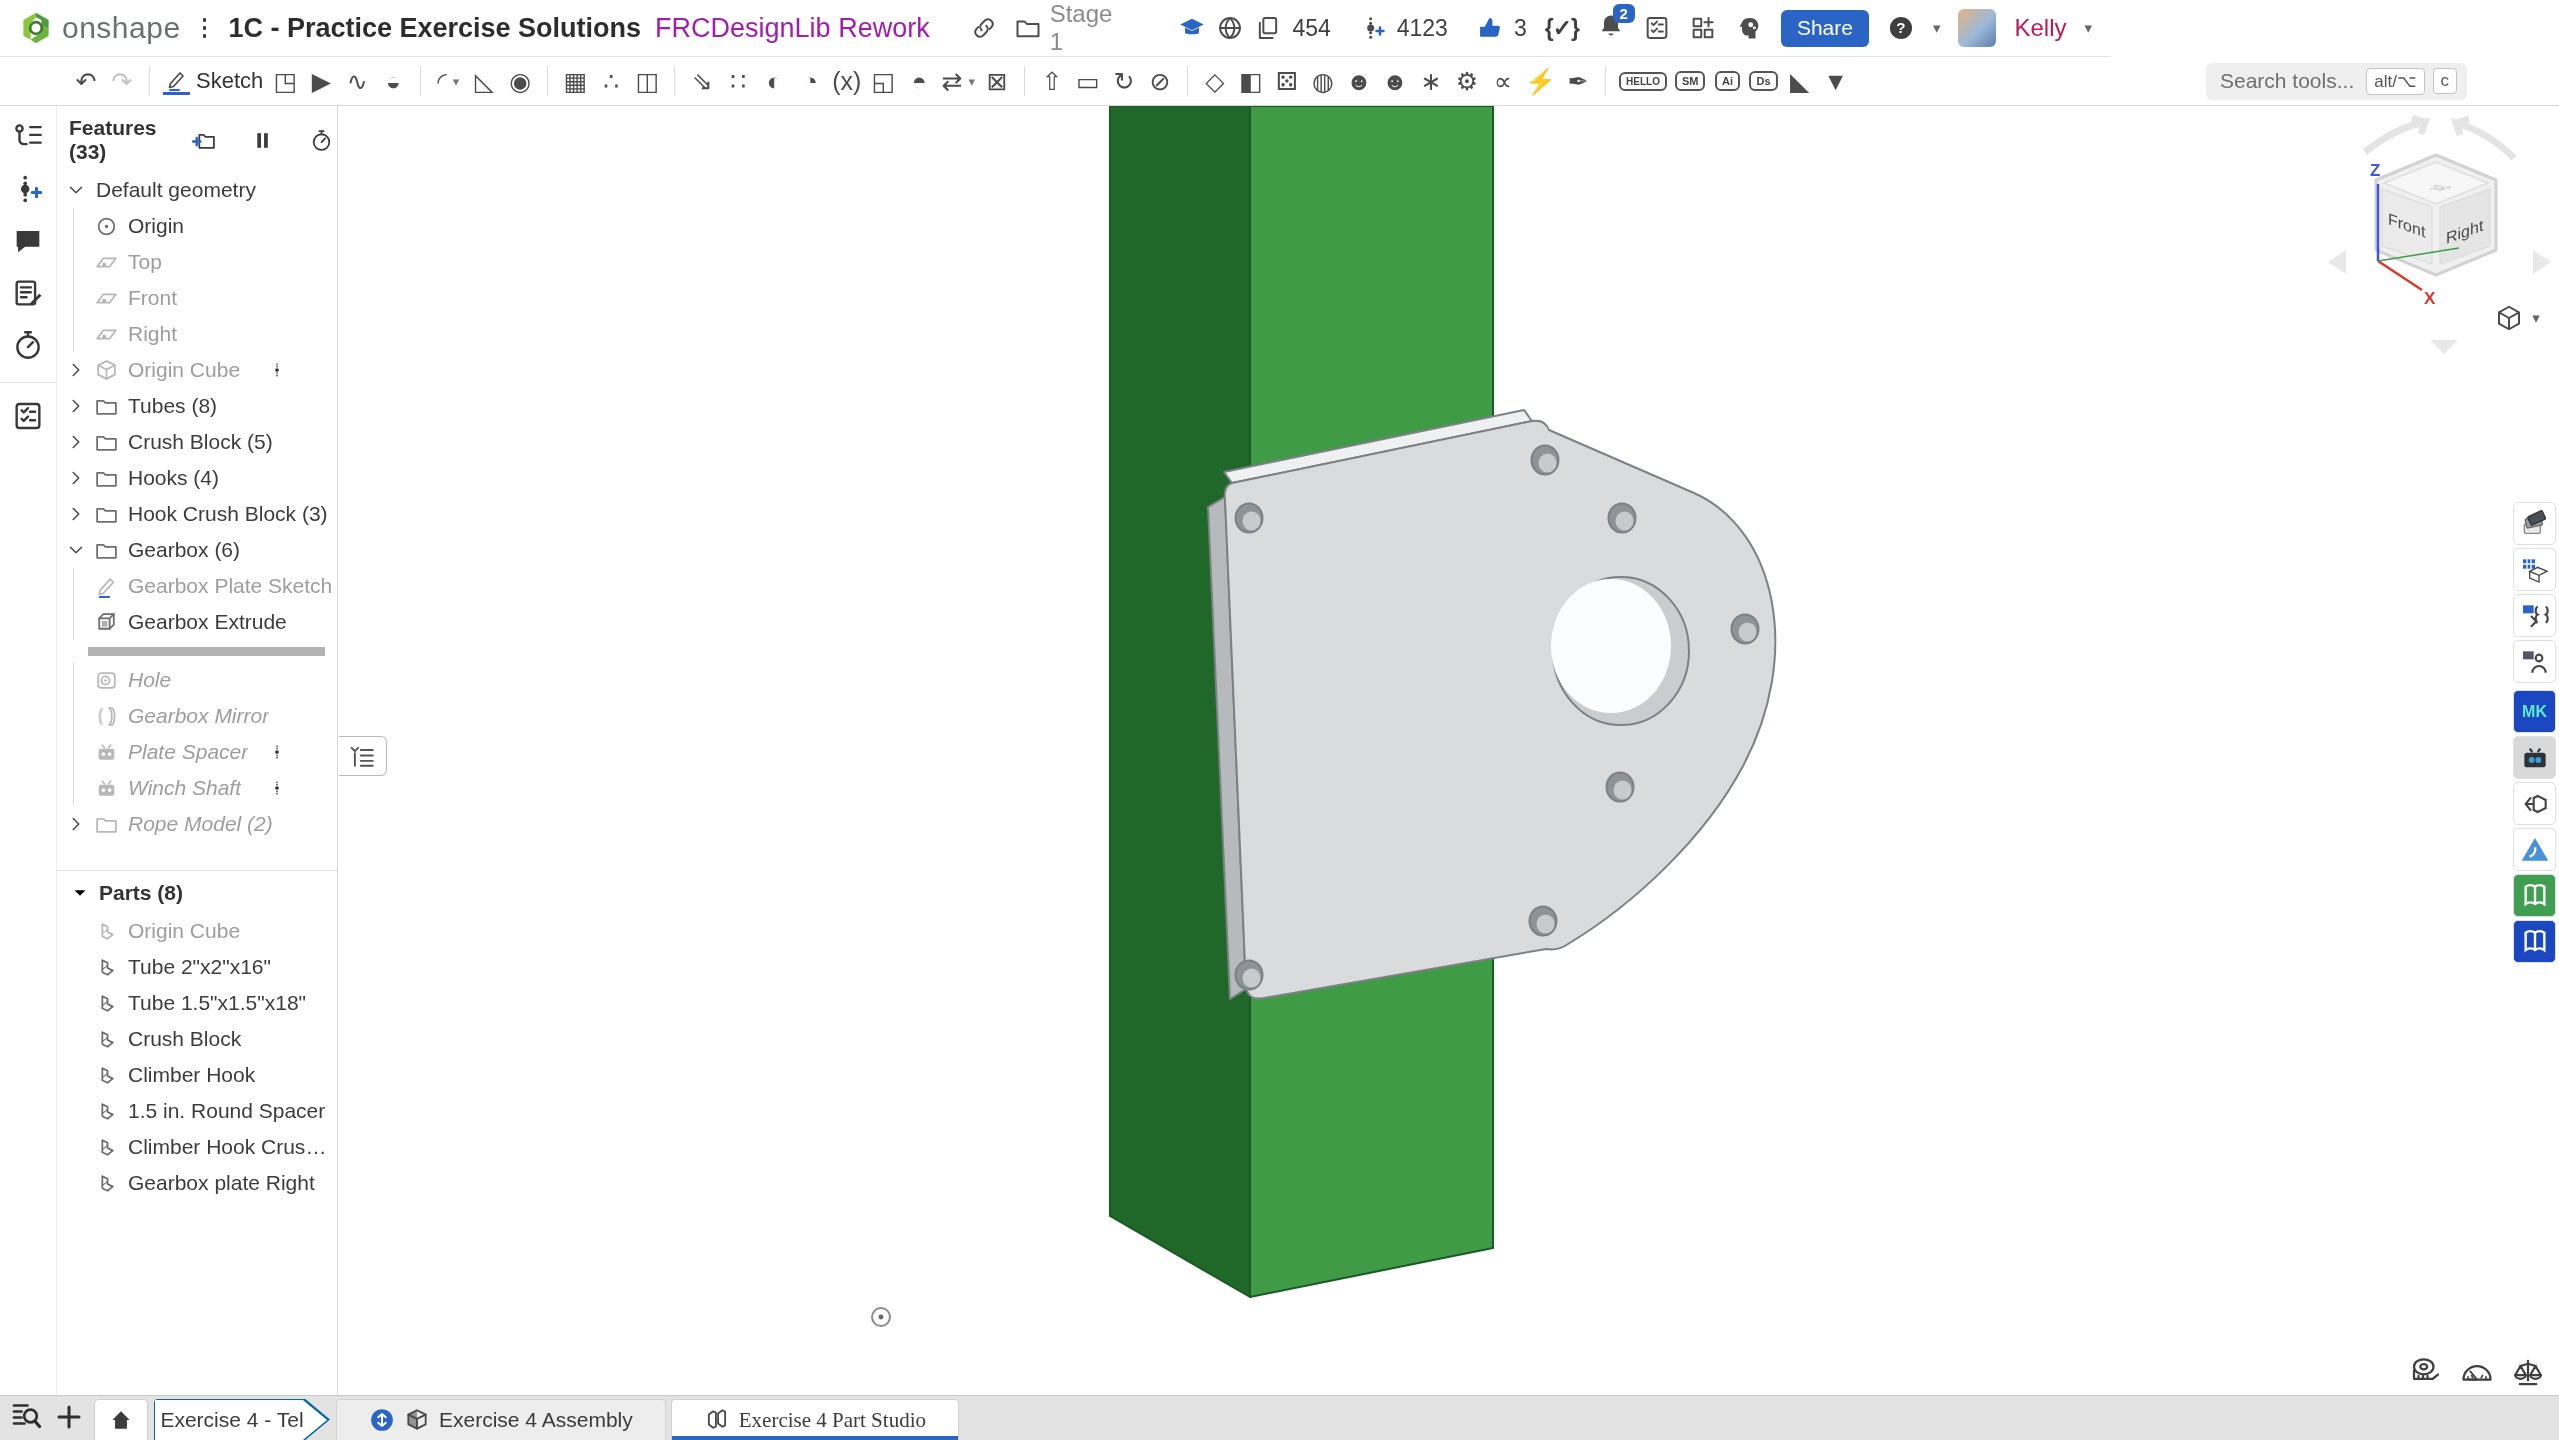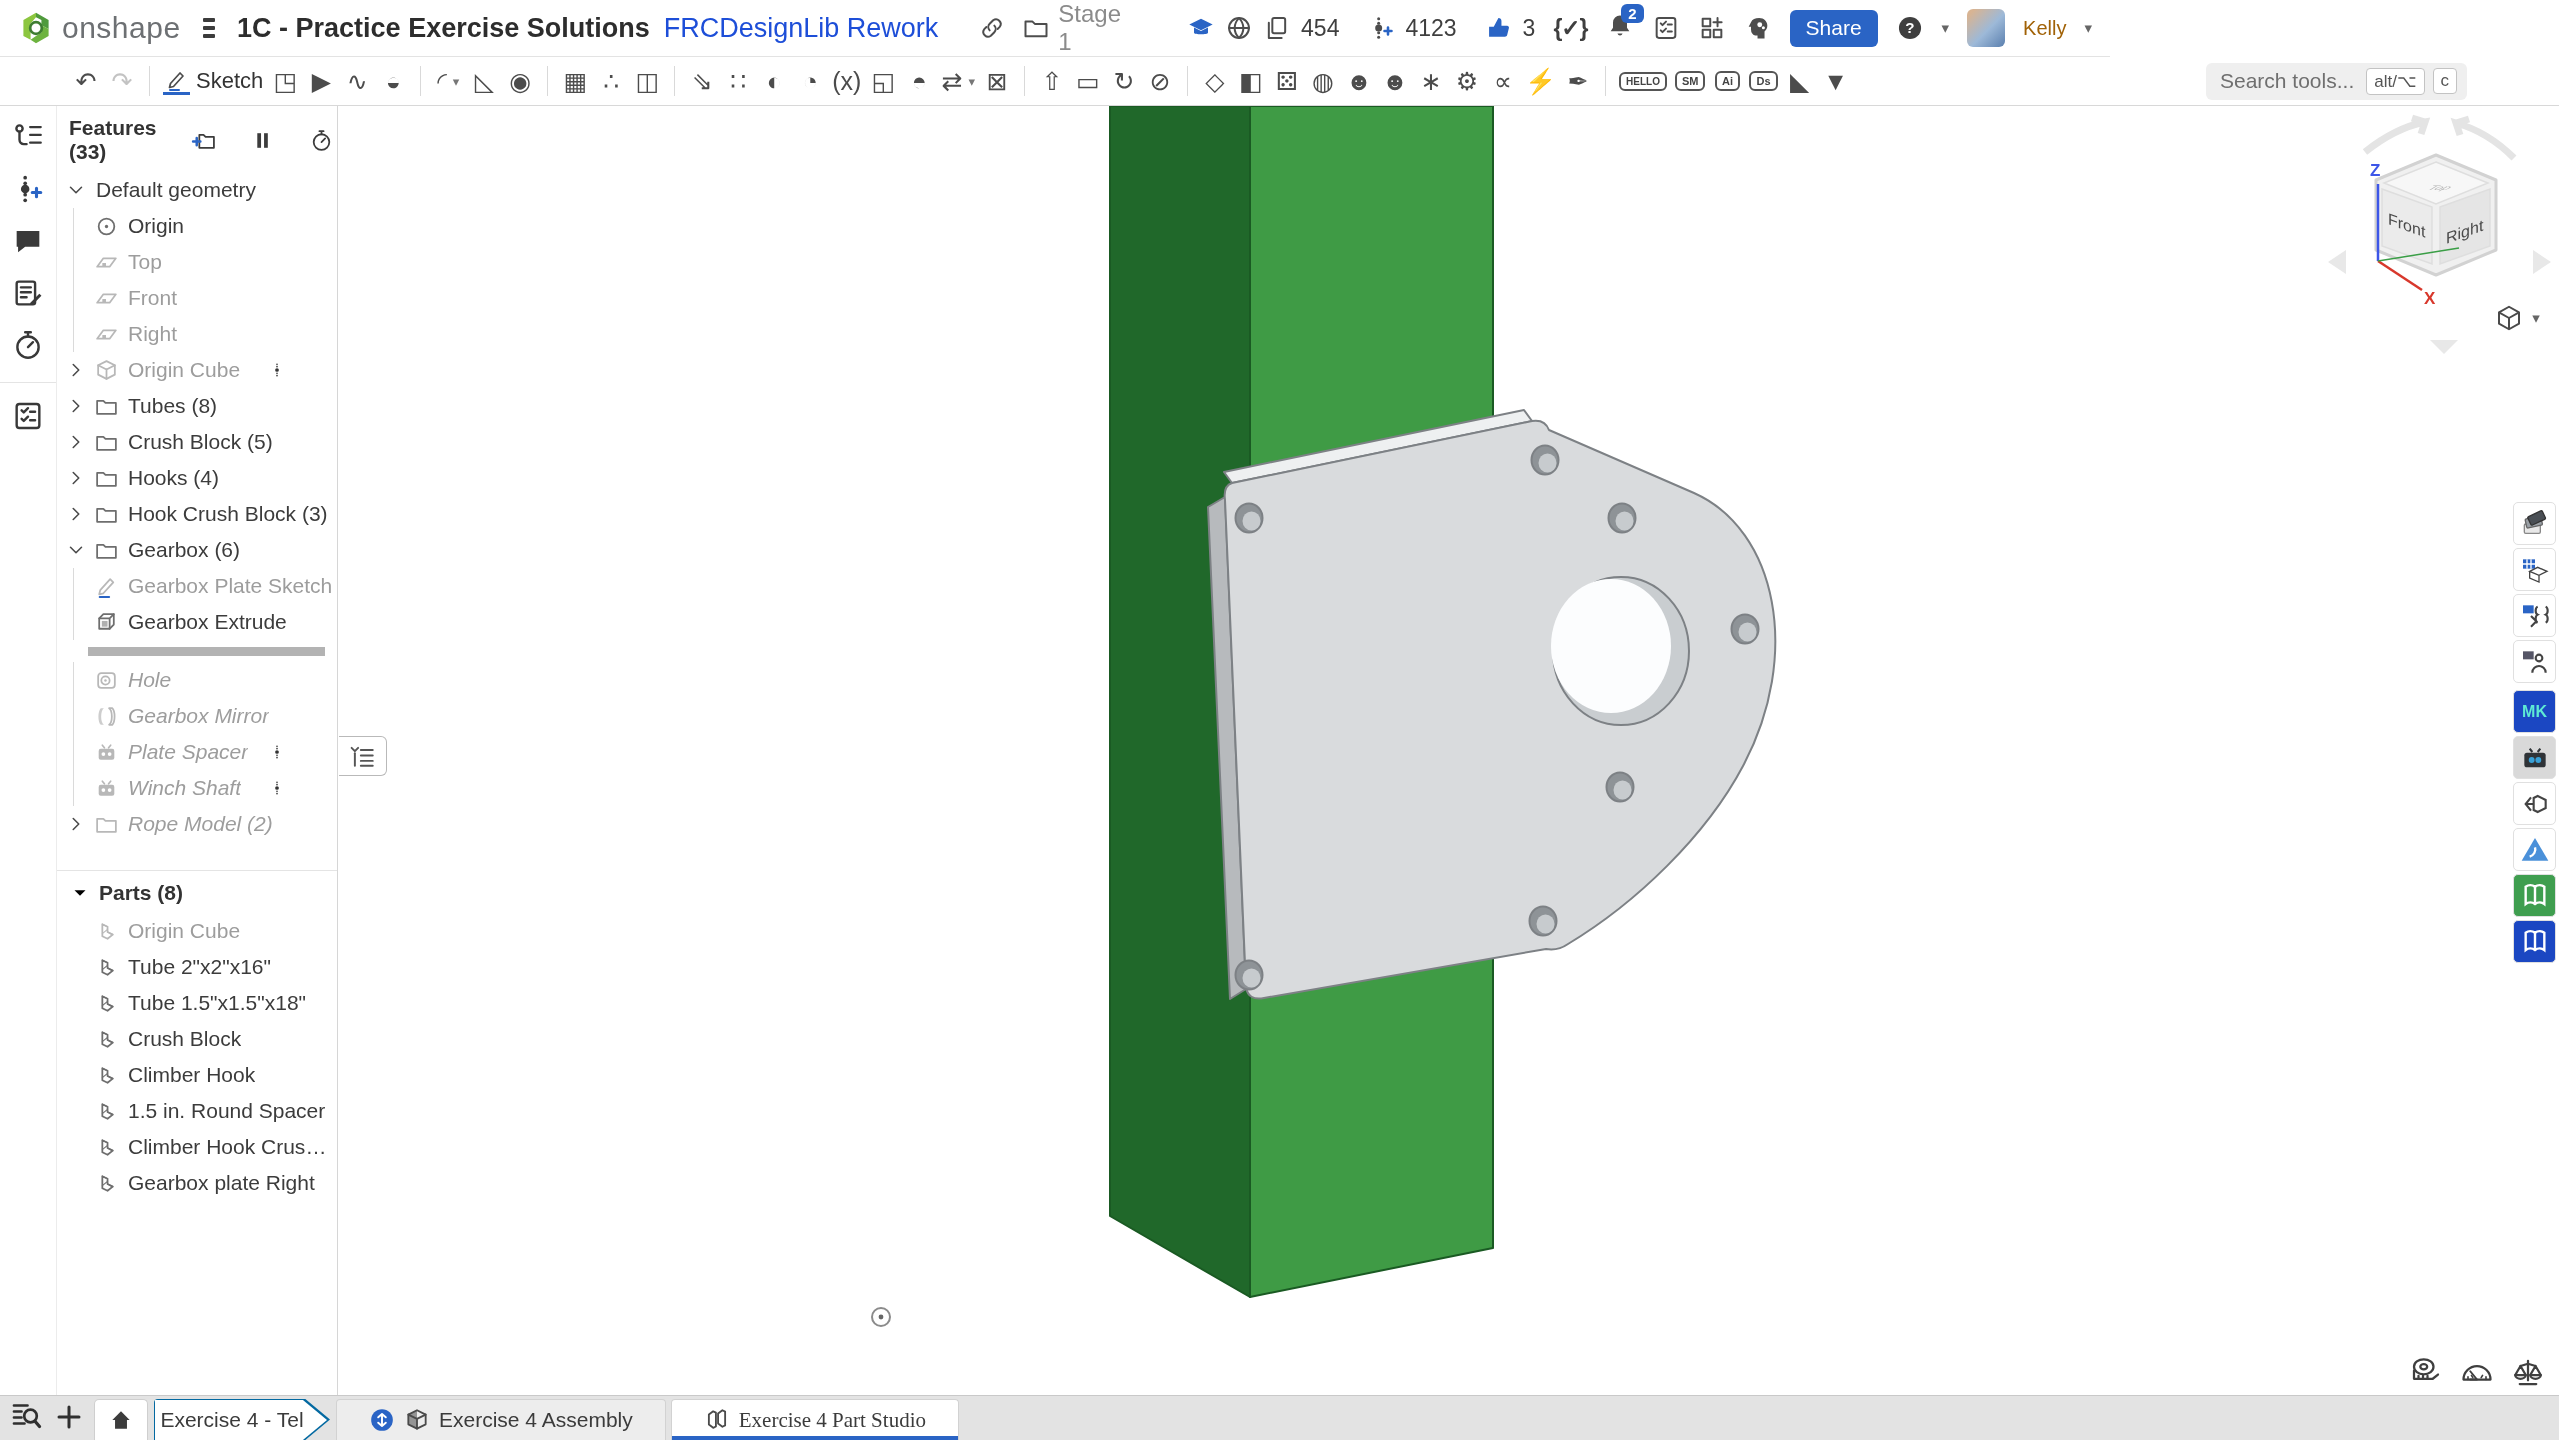--- a/index.html
+++ b/index.html
@@ -9,38 +9,38 @@
     --accent:#2a64c5; --green:#5ba33c; }
 
   
   header { position:absolute; left:0; top:0; width:2110px; height:57px; background:#fff;
     border-bottom:1px solid #e3e3e3; display:flex; align-items:center; padding:0 18px; z-index:30; }
   .logo-svg { width:36px; height:36px; flex:none; }
   .wordmark { font-size:30px; color:#6d7073; margin-left:8px; letter-spacing:.5px; }
   .hamburger { margin-left:22px; width:26px; display:flex; flex-direction:column; gap:4px; cursor:pointer; }
   .hamburger span { height:4px; background:#3c3c3c; border-radius:1px; }
   .doc-title { margin-left:22px; font-size:27px; font-weight:bold; color:#2d2d2d; white-space:nowrap; }
-  .doc-subtitle { margin-left:14px; font-size:27px; color:#1d4ed8; white-space:nowrap; }
+  .doc-subtitle { margin-left:14px; font-size:27px; color:#a21caf; white-space:nowrap; }
   .hd-ico { width:28px; height:28px; display:inline-flex; color:#4d4d4d; flex:none; }
   .hd-ico svg { width:100%; height:100%; fill:none; stroke:currentColor; stroke-width:1.7;
     stroke-linecap:round; stroke-linejoin:round; }
   .stage-label { font-size:24px; color:#8b8b8b; margin-left:8px; }
   .stats { display:flex; align-items:center; gap:10px; margin-left:66px; }
   .stat-val { font-size:23px; color:#3f3f3f; margin-right:18px; }
   .blue { color:var(--accent) !important; }
   .hdr-right { margin-left:auto; display:flex; align-items:center; gap:18px; }
   .vbraces { font-size:23px; font-weight:bold; color:#3f3f3f; letter-spacing:-1px; }
   .bell-wrap { position:relative; }
   .badge { position:absolute; top:-8px; right:-10px; background:var(--accent); color:#fff;
     font-size:15px; font-weight:bold; border-radius:6px; padding:1px 7px; }
   .share-btn { background:var(--accent); color:#fff; border:none; border-radius:6px;
     width:88px; height:37px; font-size:21px; font-family:inherit; cursor:pointer; }
   .avatar { width:38px; height:38px; border-radius:6px;
     background:linear-gradient(135deg,#d8b493 10%,#9db9d8 55%,#5a7fae); }
-  .user-name { font-size:20px; color:#a16207; }
+  .user-name { font-size:24px; color:#be185d; }
   .caret { font-size:15px; color:#666; }
 
   
   #toolbar { position:absolute; left:0; top:57px; width:2559px; height:49px; background:#fff;
     border-bottom:1px solid #d8d8d8; display:flex; align-items:center; padding-left:68px; z-index:30; }
   .tool { min-width:36px; height:40px; display:flex; align-items:center; justify-content:center;
     gap:6px; color:#4c4c4c; cursor:pointer; padding:0 4px; }
   .tool .glyph { font-size:25px; line-height:1; }
   .tool.disabled { color:#c3c3c3; }
   .tool .t-label { font-size:22px; color:#333; }

